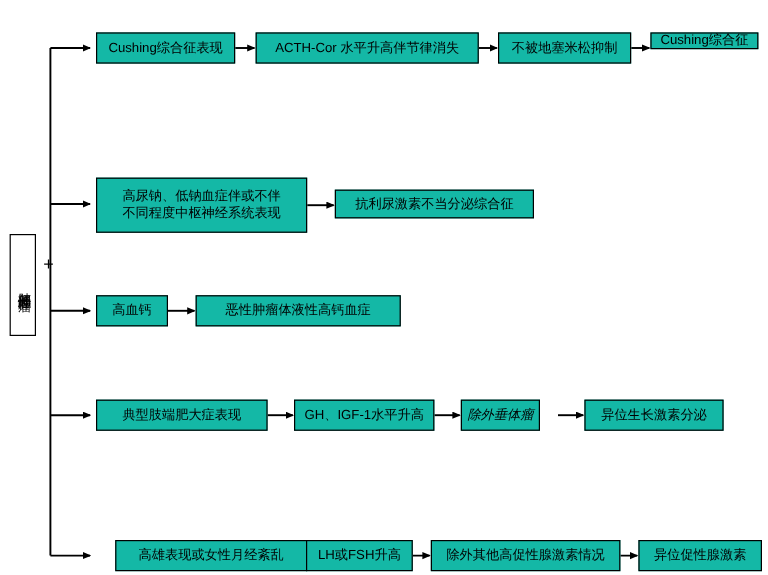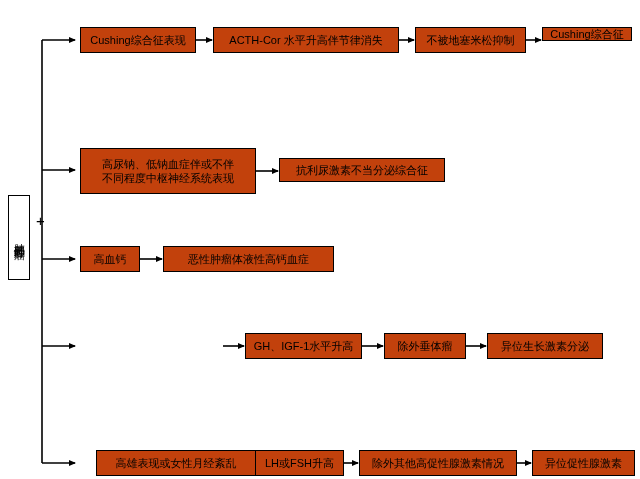--- a/index.html
+++ b/index.html
@@ -14,21 +14,21 @@
     position: relative;
     width: 640px;
     height: 479px;
     background: #ffffff;
     overflow: hidden;
   }
   .box {
     position: absolute;
     box-sizing: border-box;
     border: 1.5px solid #000000;
-    background: #c2410c;
+    background: #14b8a6;
     color: #000000;
     display: flex;
     align-items: center;
     justify-content: center;
     text-align: center;
     font-size: 11px;
     line-height: 14px;
     padding: 2px 4px;
     white-space: pre-line;
   }
@@ -112,22 +112,23 @@
   <div class="box" style="left:213px; top:27px; width:186px; height:26px;">ACTH-Cor 水平升高伴节律消失</div>
   <div class="box" style="left:542px; top:27px; width:90px; height:14px;text-align:right;">Cushing综合征</div>
 
   <div class="box" style="left:80px; top:148px; width:176px; height:46px;">高尿钠、低钠血症伴或不伴
 不同程度中枢神经系统表现</div>
   <div class="box" style="left:279px; top:158px; width:166px; height:24px;">抗利尿激素不当分泌综合征</div>
 
   <div class="box" style="left:80px; top:246px; width:60px; height:26px;">高血钙</div>
   <div class="box" style="left:163px; top:246px; width:171px; height:26px;">恶性肿瘤体液性高钙血症</div>
 
+  <div class="box" style="left:80px; top:333px; width:143px; height:26px;">典型肢端肥大症表现</div>
   <div class="box" style="left:245px; top:333px; width:117px; height:26px;">GH、IGF-1水平升高</div>
-  <div class="box" style="left:384px; top:333px; width:82px; height:26px;">除外垂体瘤</div>
+  <div class="box" style="left:384px; top:333px; width:66px; height:26px;font-style:italic;">除外垂体瘤</div>
   <div class="box" style="left:487px; top:333px; width:116px; height:26px;">异位生长激素分泌</div>
 
   <div class="box" style="left:80px; top:450px; width:160px; height:26px;margin-left:16px;">高雄表现或女性月经紊乱</div>
   <div class="box" style="left:255px; top:450px; width:89px; height:26px;">LH或FSH升高</div>
   <div class="box" style="left:359px; top:450px; width:158px; height:26px;text-align:right;">除外其他高促性腺激素情况</div>
   <div class="box" style="left:532px; top:450px; width:103px; height:26px;">异位促性腺激素</div>
 
 </div>
 
 </body></html>

